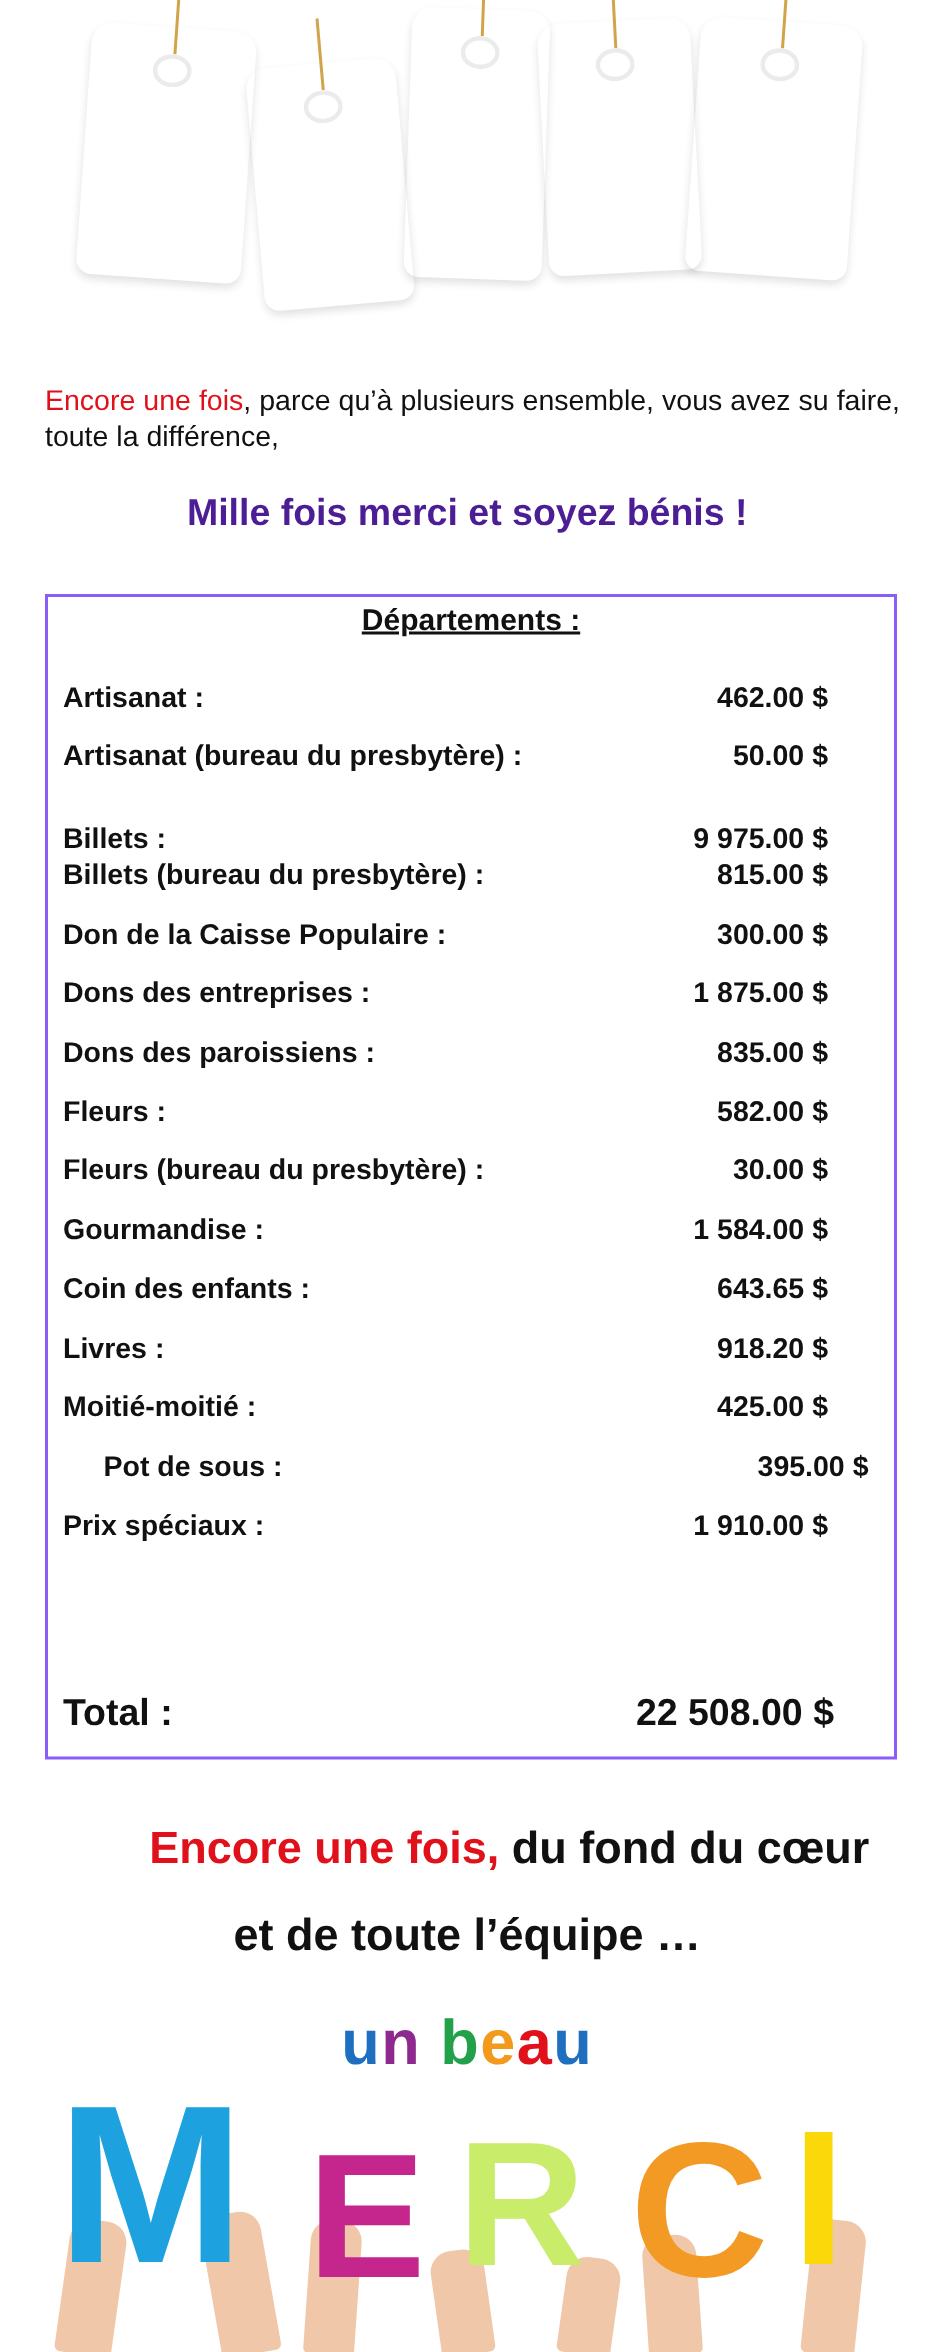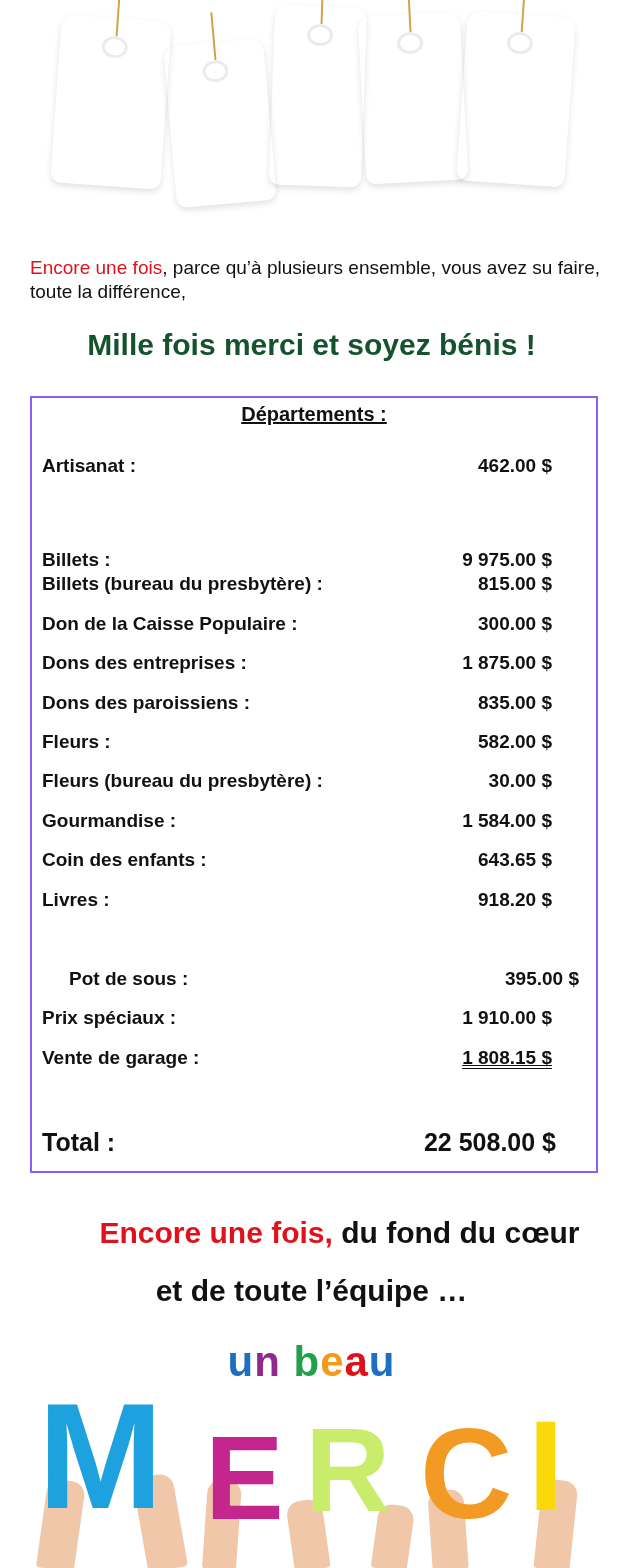--- a/index.html
+++ b/index.html
@@ -4,21 +4,21 @@
 <style>
   html, body { margin:0; padding:0; background:#ffffff; }
   body { width:623px; height:1568px; position:relative; overflow:hidden; font-family:"Liberation Sans", sans-serif; color:#111; }
   .bazar { position:absolute; left:50px; top:0; width:540px; height:215px; }
   .tag { position:absolute; border-radius:14px 14px 10px 10px; display:flex; align-items:center; justify-content:center; color:#fff; font-weight:bold; font-size:92px; box-shadow: 0 3px 6px rgba(0,0,0,0.12); }
   .tag .hole { position:absolute; top:18px; left:50%; width:26px; height:22px; margin-left:-13px; border-radius:50%; background:#fff; box-shadow: inset 0 0 0 3px rgba(0,0,0,0.08); }
   .tag .string { position:absolute; top:-30px; left:50%; width:2px; height:48px; background:#d1a44a; }
   .tag .letter { margin-top:28px; }
   .intro { position:absolute; left:30px; width:570px; top:256px; font-size:19px; line-height:24px; font-weight:normal; text-align:justify; text-align-last:left; }
   .red { color:#e0111a; }
-  .thanks { position:absolute; left:0; width:623px; top:328px; text-align:center; font-size:30px; font-weight:bold; color:#14532d; }
+  .thanks { position:absolute; left:0; width:623px; top:328px; text-align:center; font-size:25px; font-weight:bold; color:#4c1d95; }
   .box { position:absolute; left:30px; top:396px; width:568px; height:777px; border:2px solid #8b5cf6; box-sizing:border-box; }
   .box-title { position:absolute; top:5px; left:0; width:100%; text-align:center; font-size:20px; font-weight:bold; text-decoration:underline; }
   .row { position:absolute; left:10px; width:510px; height:30px; font-size:19px; font-weight:bold; }
   .row .lbl { position:absolute; left:0; top:0; }
   .row .amt { position:absolute; right:0; top:0; text-align:right; }
   .row .amt.ul { text-decoration:underline; text-decoration-style:double; }
   .total { position:absolute; left:10px; width:514px; top:730px; font-size:25px; font-weight:bold; }
   .total .lbl { position:absolute; left:0; }
   .total .amt { position:absolute; right:0; }
   .closing1 { position:absolute; left:0; width:623px; top:1216px; text-align:center; font-size:30px; font-weight:bold;margin-left:28px; }
@@ -65,20 +65,24 @@
 
 <div class="thanks">Mille fois merci et soyez bénis !</div>
 
 <div class="box">
   <div class="box-title">Départements :</div>
 
   <div class="row" style="top:57px;">
       <span class="lbl">Artisanat :</span>
       <span class="amt">462.00 $</span>
     </div>
+  <div class="row" style="top:96px;">
+      <span class="lbl">Artisanat (bureau du presbytère) :</span>
+      <span class="amt">50.00 $</span>
+    </div>
   <div class="row" style="top:151px;">
       <span class="lbl">Billets :</span>
       <span class="amt">9 975.00 $</span>
     </div>
   <div class="row" style="top:175px;">
       <span class="lbl">Billets (bureau du presbytère) :</span>
       <span class="amt">815.00 $</span>
     </div>
   <div class="row" style="top:215px;">
       <span class="lbl">Don de la Caisse Populaire :</span>
@@ -105,31 +109,31 @@
       <span class="amt">1 584.00 $</span>
     </div>
   <div class="row" style="top:451px;">
       <span class="lbl">Coin des enfants :</span>
       <span class="amt">643.65 $</span>
     </div>
   <div class="row" style="top:491px;">
       <span class="lbl">Livres :</span>
       <span class="amt">918.20 $</span>
     </div>
+  <div class="row" style="top:530px;">
+      <span class="lbl">Moitié-moitié :</span>
+      <span class="amt">425.00 $</span>
+    </div>
   <div class="row" style="top:570px;margin-left:27px;">
       <span class="lbl">Pot de sous :</span>
       <span class="amt">395.00 $</span>
     </div>
   <div class="row" style="top:609px;">
       <span class="lbl">Prix spéciaux :</span>
       <span class="amt">1 910.00 $</span>
-    </div>
-  <div class="row" style="top:649px;">
-      <span class="lbl">Vente de garage :</span>
-      <span class="amt ul">1 808.15 $</span>
     </div>
 
   <div class="total">
     <span class="lbl">Total :</span>
     <span class="amt">22 508.00 $</span>
   </div>
 </div>
 
 <div class="closing1">
   <span class="red">Encore une fois,</span><span> du fond du cœur</span>

